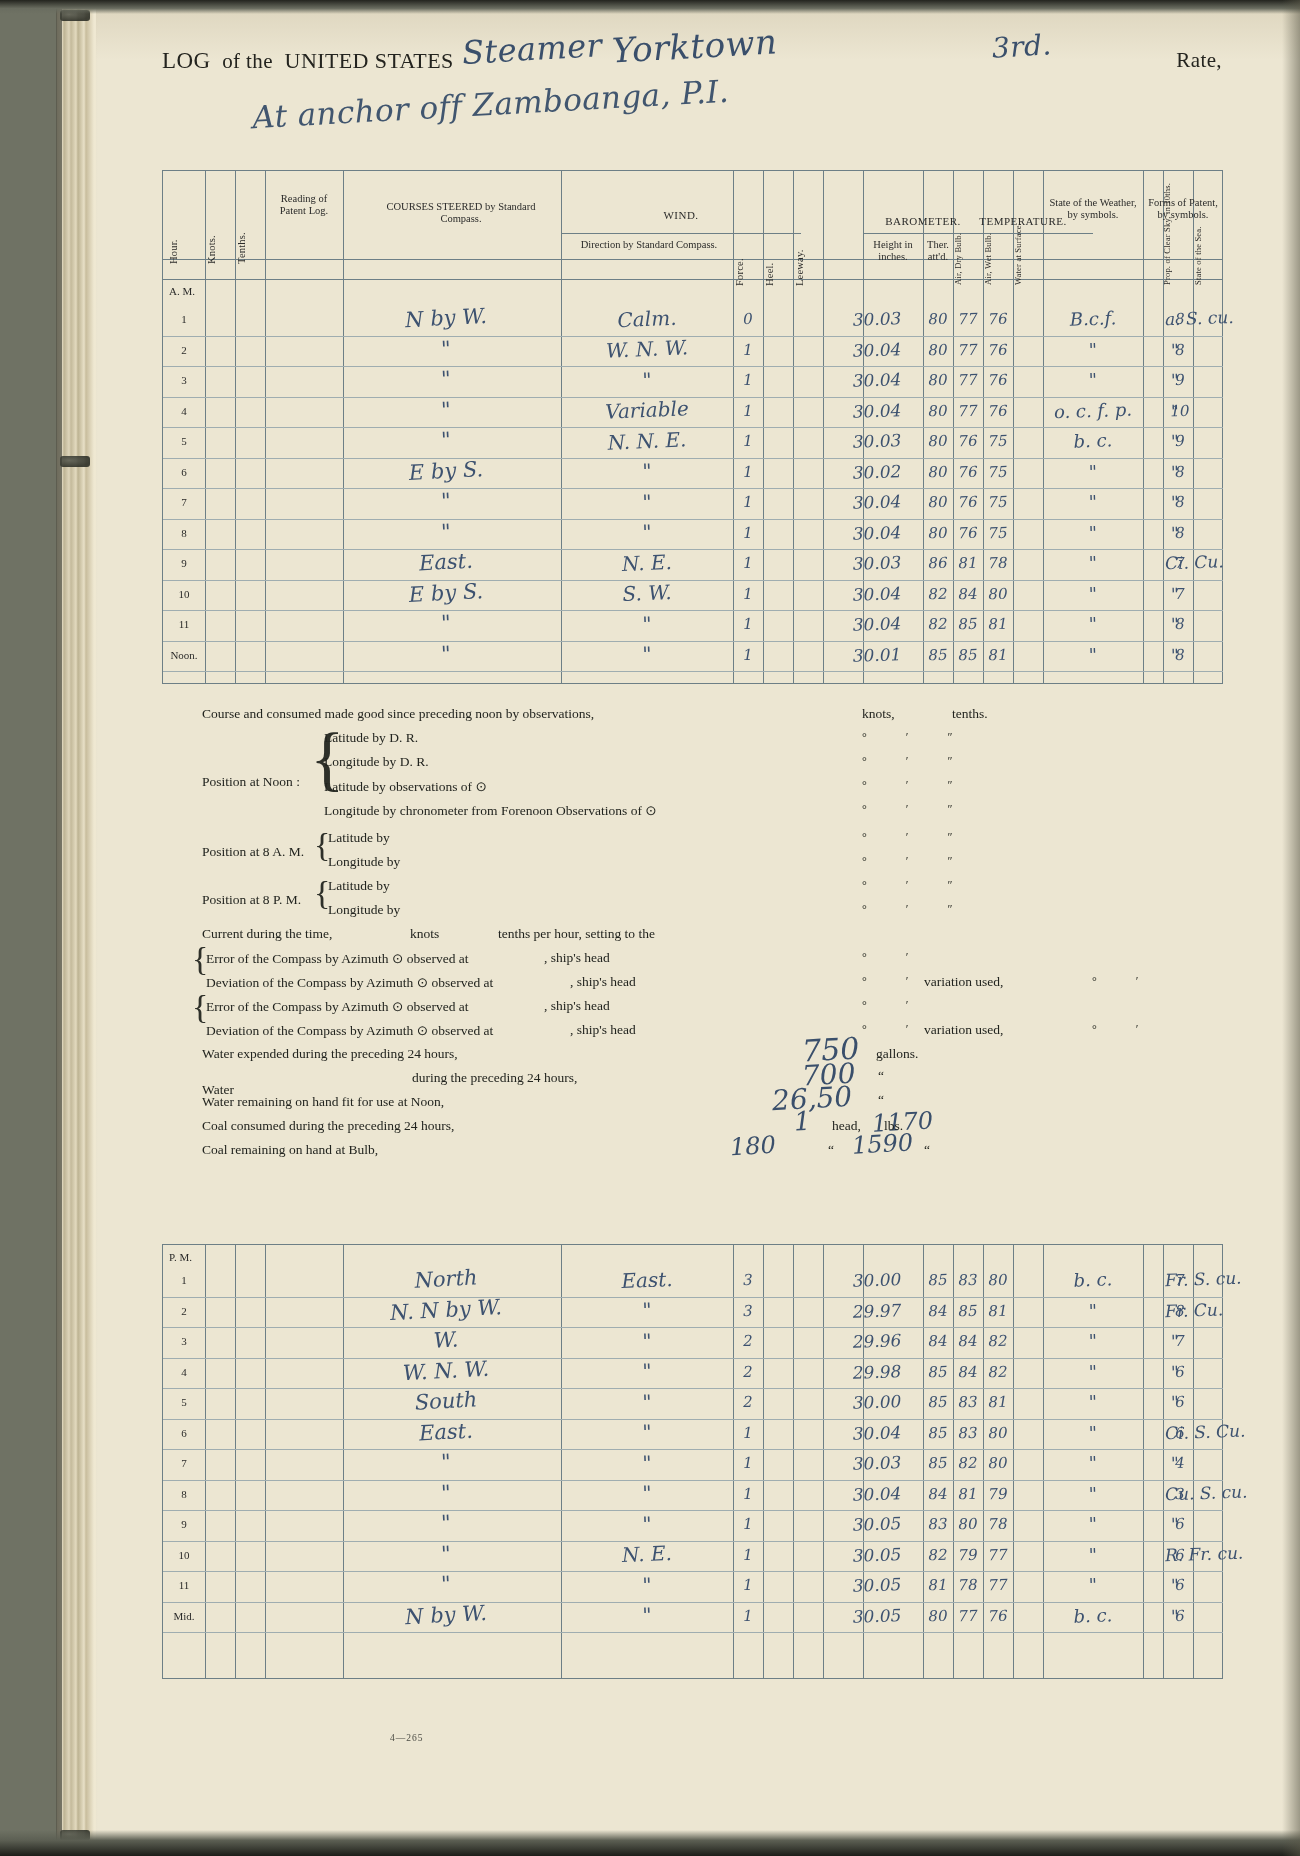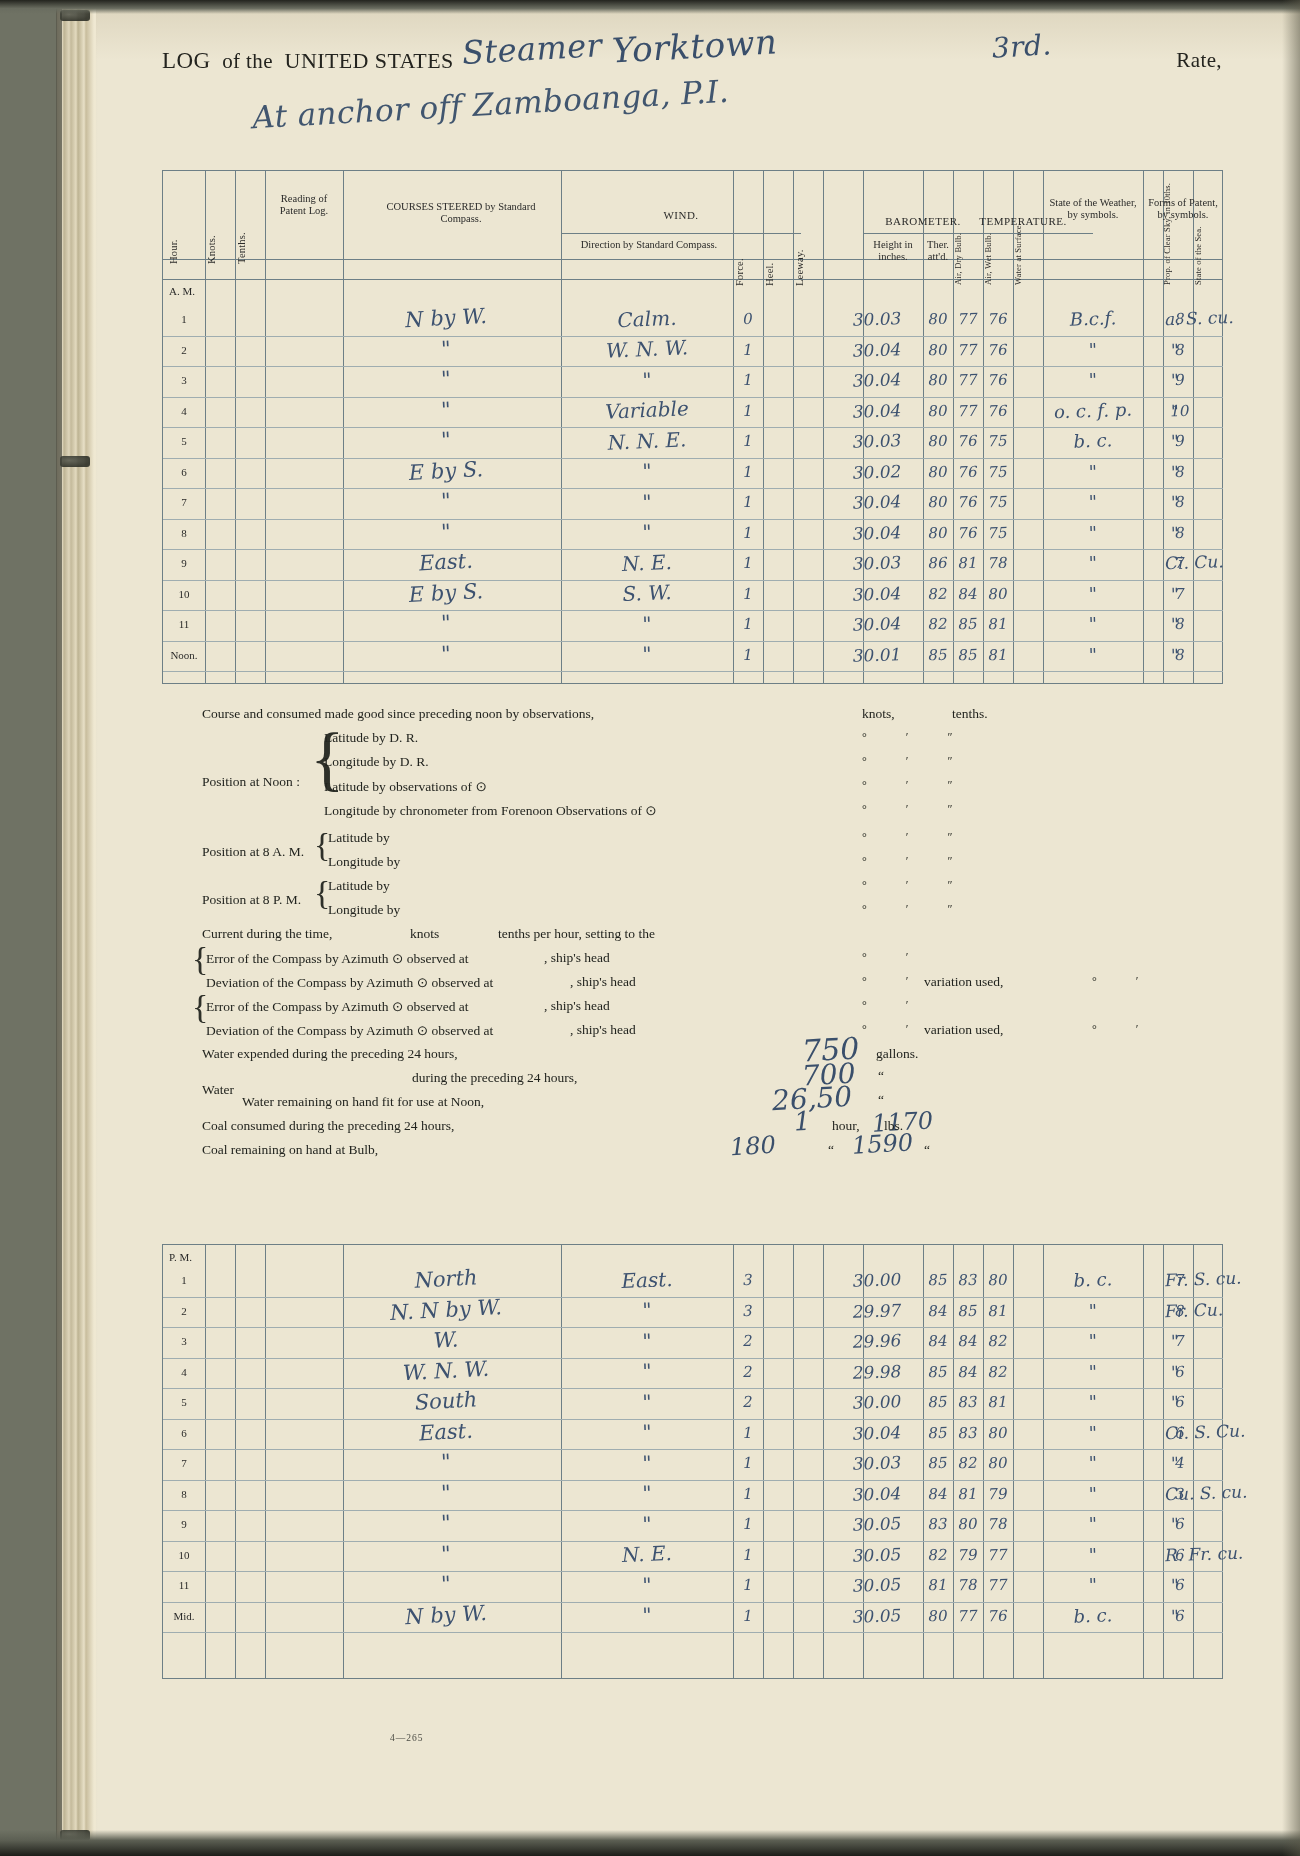--- a/index.html
+++ b/index.html
@@ -357,27 +357,27 @@
 
     <div class="ln" style="left:40px; top:340px;">Water expended during the preceding 24 hours,</div>
     <div class="ln hw" style="left:640px; top:326px; font-size:30px;">750</div>
     <div class="ln" style="left:714px; top:340px;">gallons.</div>
 
     <div class="ln" style="left:40px; top:376px;">Water</div>
     <div class="ln" style="left:250px; top:364px;">during the preceding 24 hours,</div>
     <div class="ln hw" style="left:640px; top:352px; font-size:28px;">700</div>
     <div class="ln" style="left:716px; top:362px;">“</div>
 
-    <div class="ln" style="left:40px; top:388px;margin-left:40px;">Water remaining on hand fit for use at Noon,</div>
+    <div class="ln" style="left:40px; top:388px;">Water remaining on hand fit for use at Noon,</div>
     <div class="ln hw" style="left:610px; top:376px; font-size:28px;">26,50</div>
     <div class="ln" style="left:716px; top:386px;">“</div>
 
     <div class="ln" style="left:40px; top:412px;">Coal consumed during the preceding 24 hours,</div>
     <div class="ln hw" style="left:632px; top:400px; font-size:26px;">1</div>
-    <div class="ln" style="left:670px; top:412px;">hour,</div>
+    <div class="ln" style="left:670px; top:412px;">head,</div>
     <div class="ln hw" style="left:710px; top:402px; font-size:24px;">1170</div>
     <div class="ln" style="left:722px; top:412px;">lbs.</div>
 
     <div class="ln" style="left:40px; top:436px;">Coal remaining on hand at Bulb,</div>
     <div class="ln hw" style="left:568px; top:426px; font-size:24px;">180</div>
     <div class="ln" style="left:666px; top:436px;">“</div>
     <div class="ln hw" style="left:690px; top:424px; font-size:24px;">1590</div>
     <div class="ln" style="left:762px; top:436px;">“</div>
 
     <div class="deg" style="left:700px; top:24px;">°      ′      ″</div>

